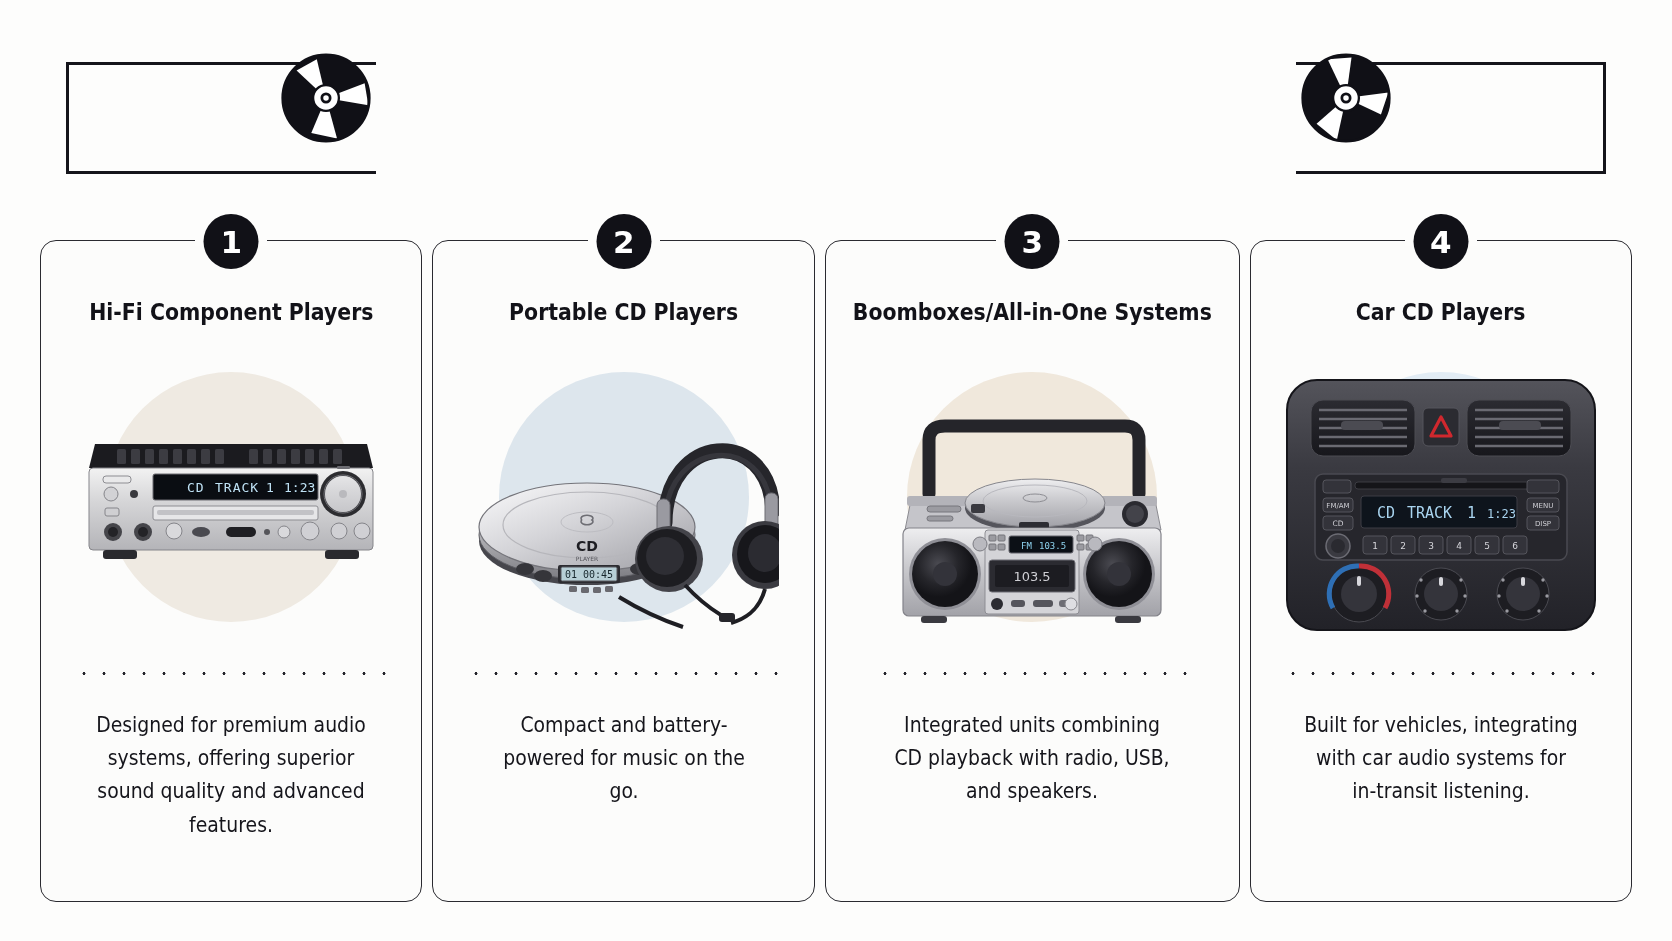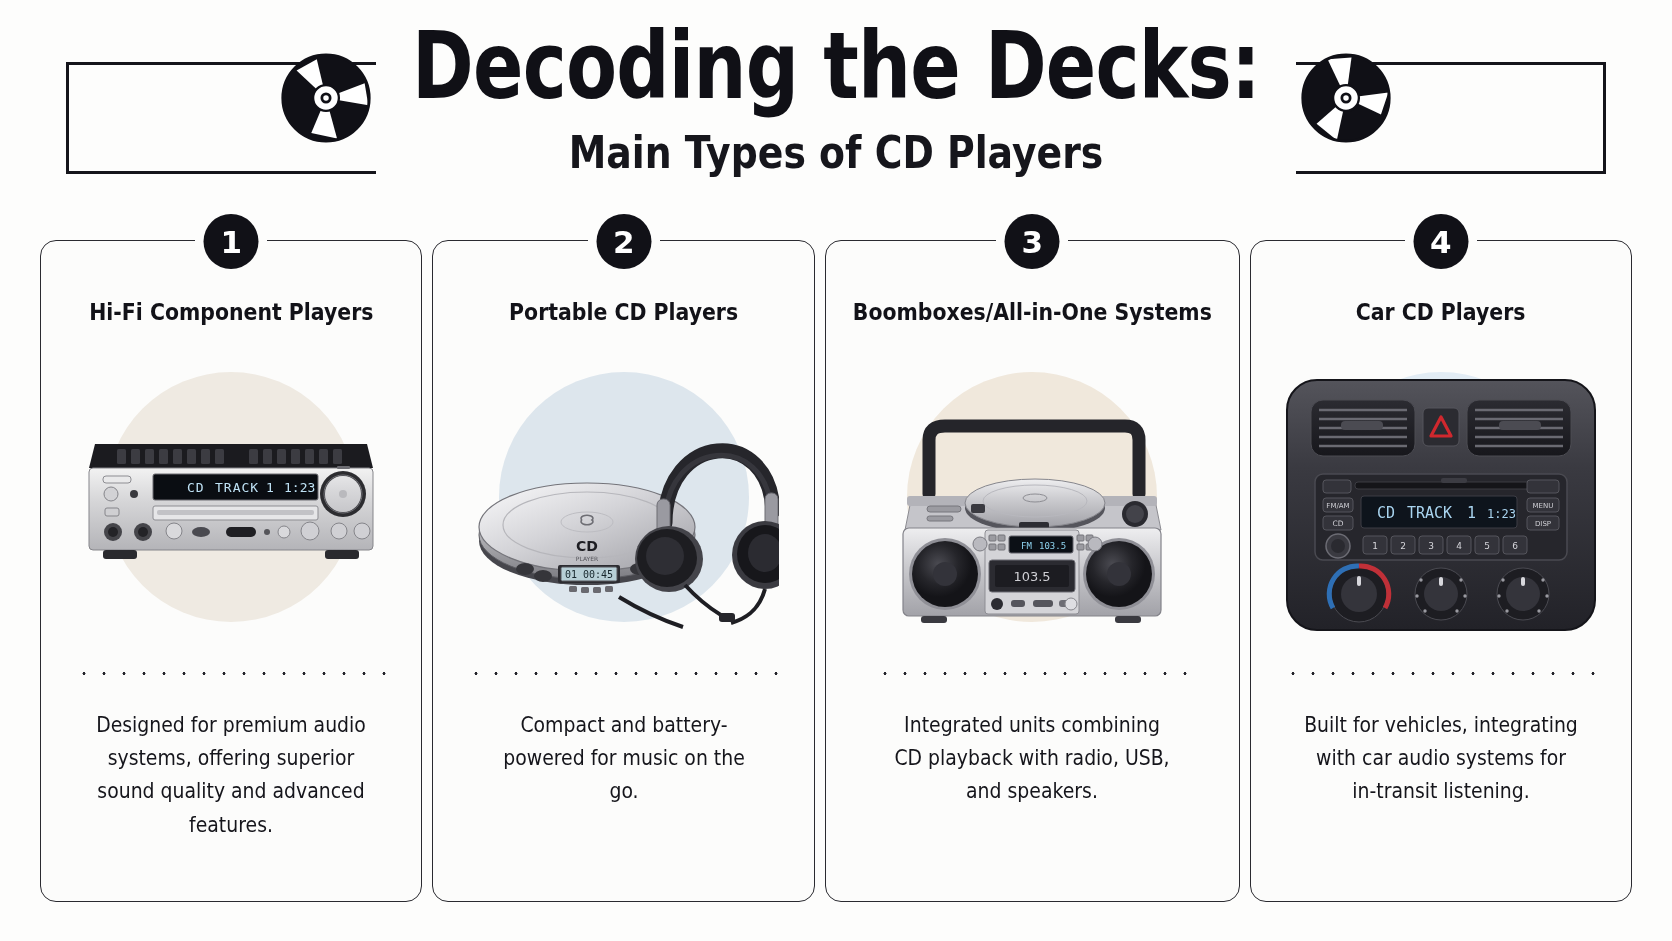--- a/index.html
+++ b/index.html
@@ -176,24 +176,20 @@
         <path d="M50 50 L96 44 L88 68 Z"></path>
         <path d="M50 50 L40 96 L18 78 Z"></path>
       </g>
       <circle cx="50" cy="50" r="14" fill="#ffffff" stroke="#101016" stroke-width="2.5"></circle>
       <circle cx="50" cy="50" r="6" fill="#101016"></circle>
       <circle cx="50" cy="50" r="3" fill="#ffffff"></circle>
       <circle cx="50" cy="50" r="47" fill="none" stroke="#101016" stroke-width="3"></circle>
     </svg>
   </div>
 
-  <div class="title-block">
-    <div class="main-title">Decoding the Decks:</div>
-    <div class="sub-title">Main Types of CD Players</div>
-  </div>
 </div>
 
 <div class="cards">
 
   <div class="card">
     <div class="badge">1</div>
     <div class="card-title">Hi-Fi Component Players</div>
 
     <div class="illo-wrap">
       <div class="illo-circle" style="background:#efeae2;"></div>

